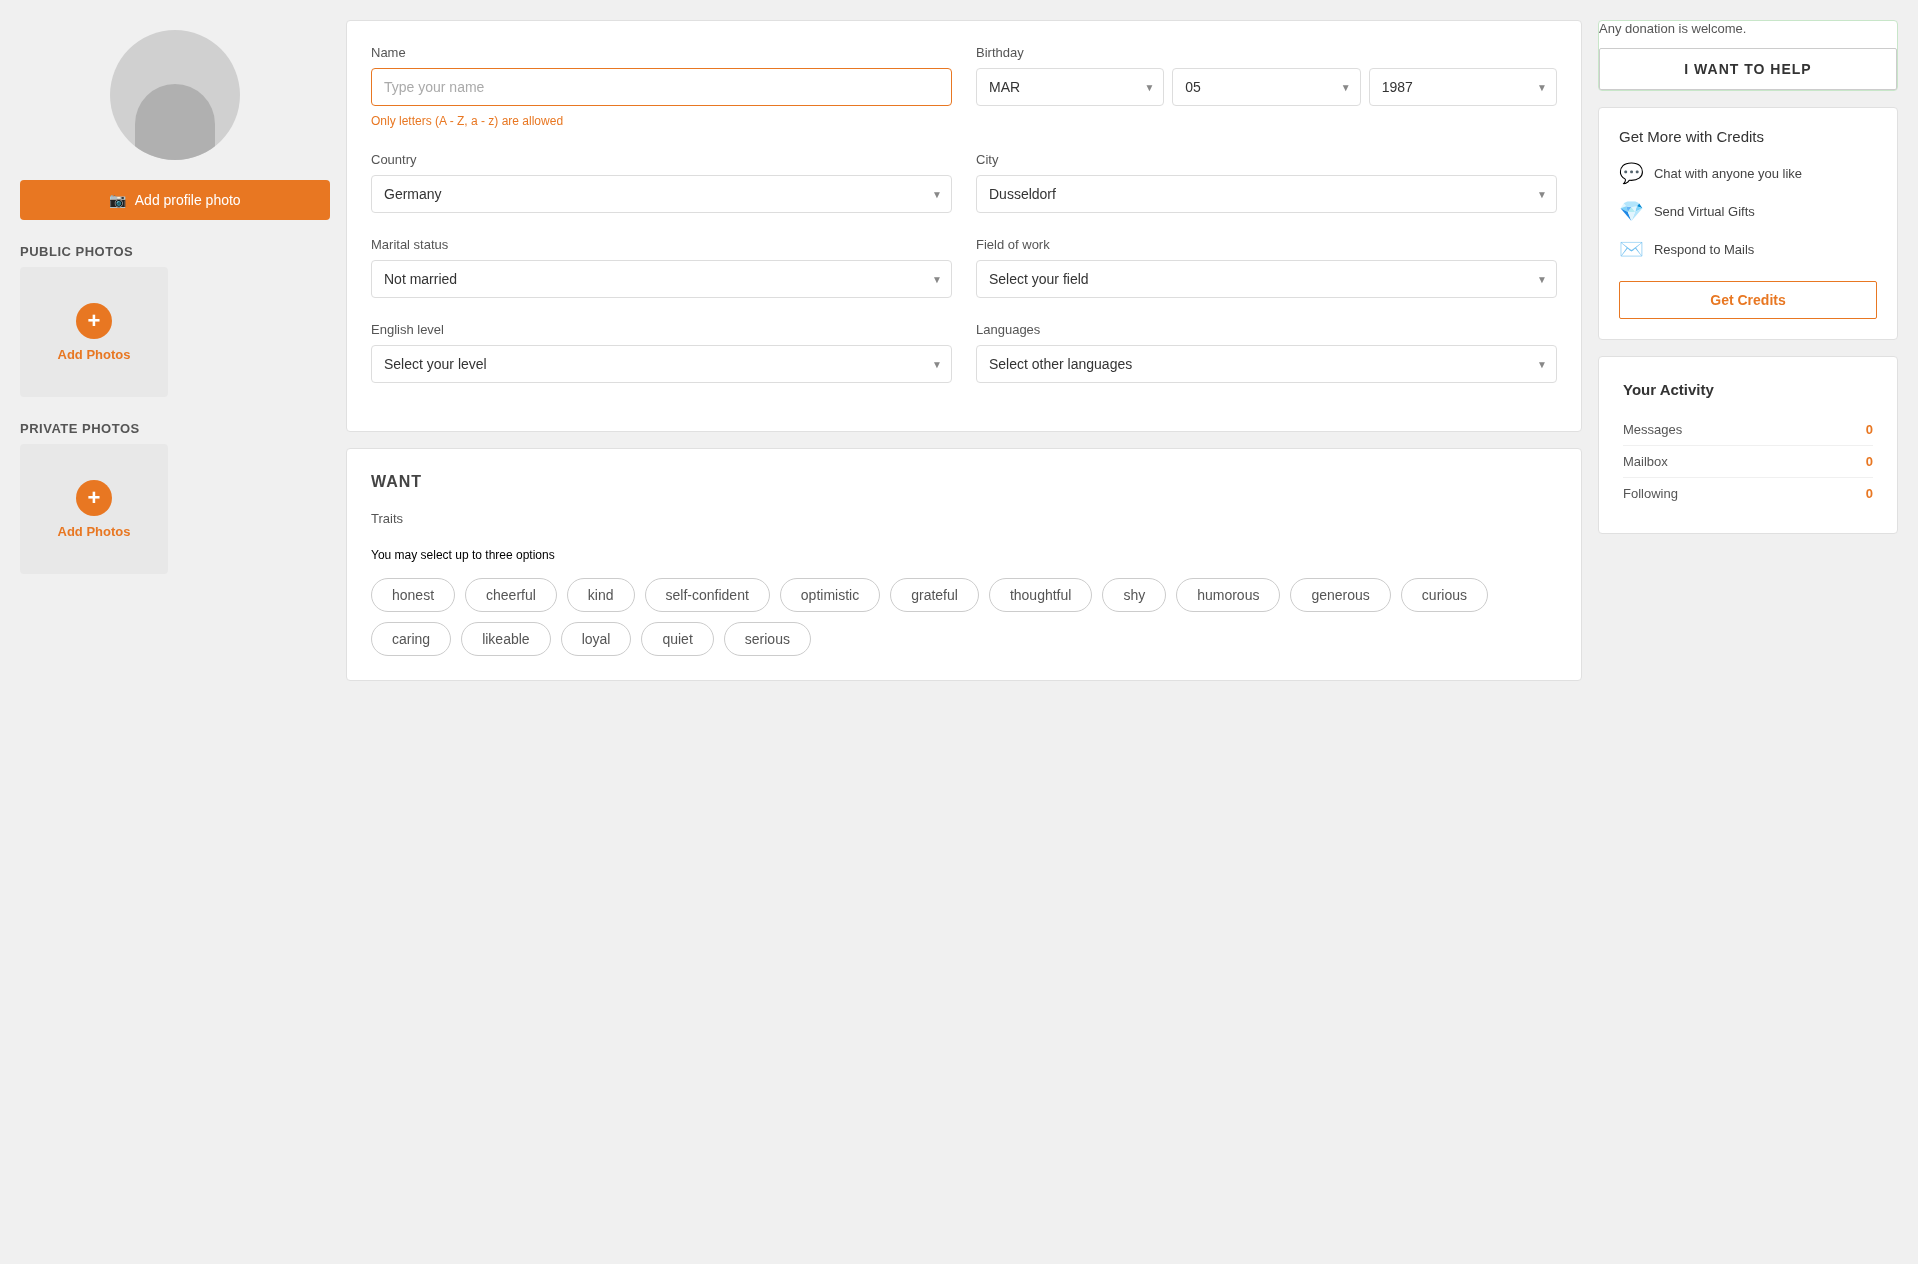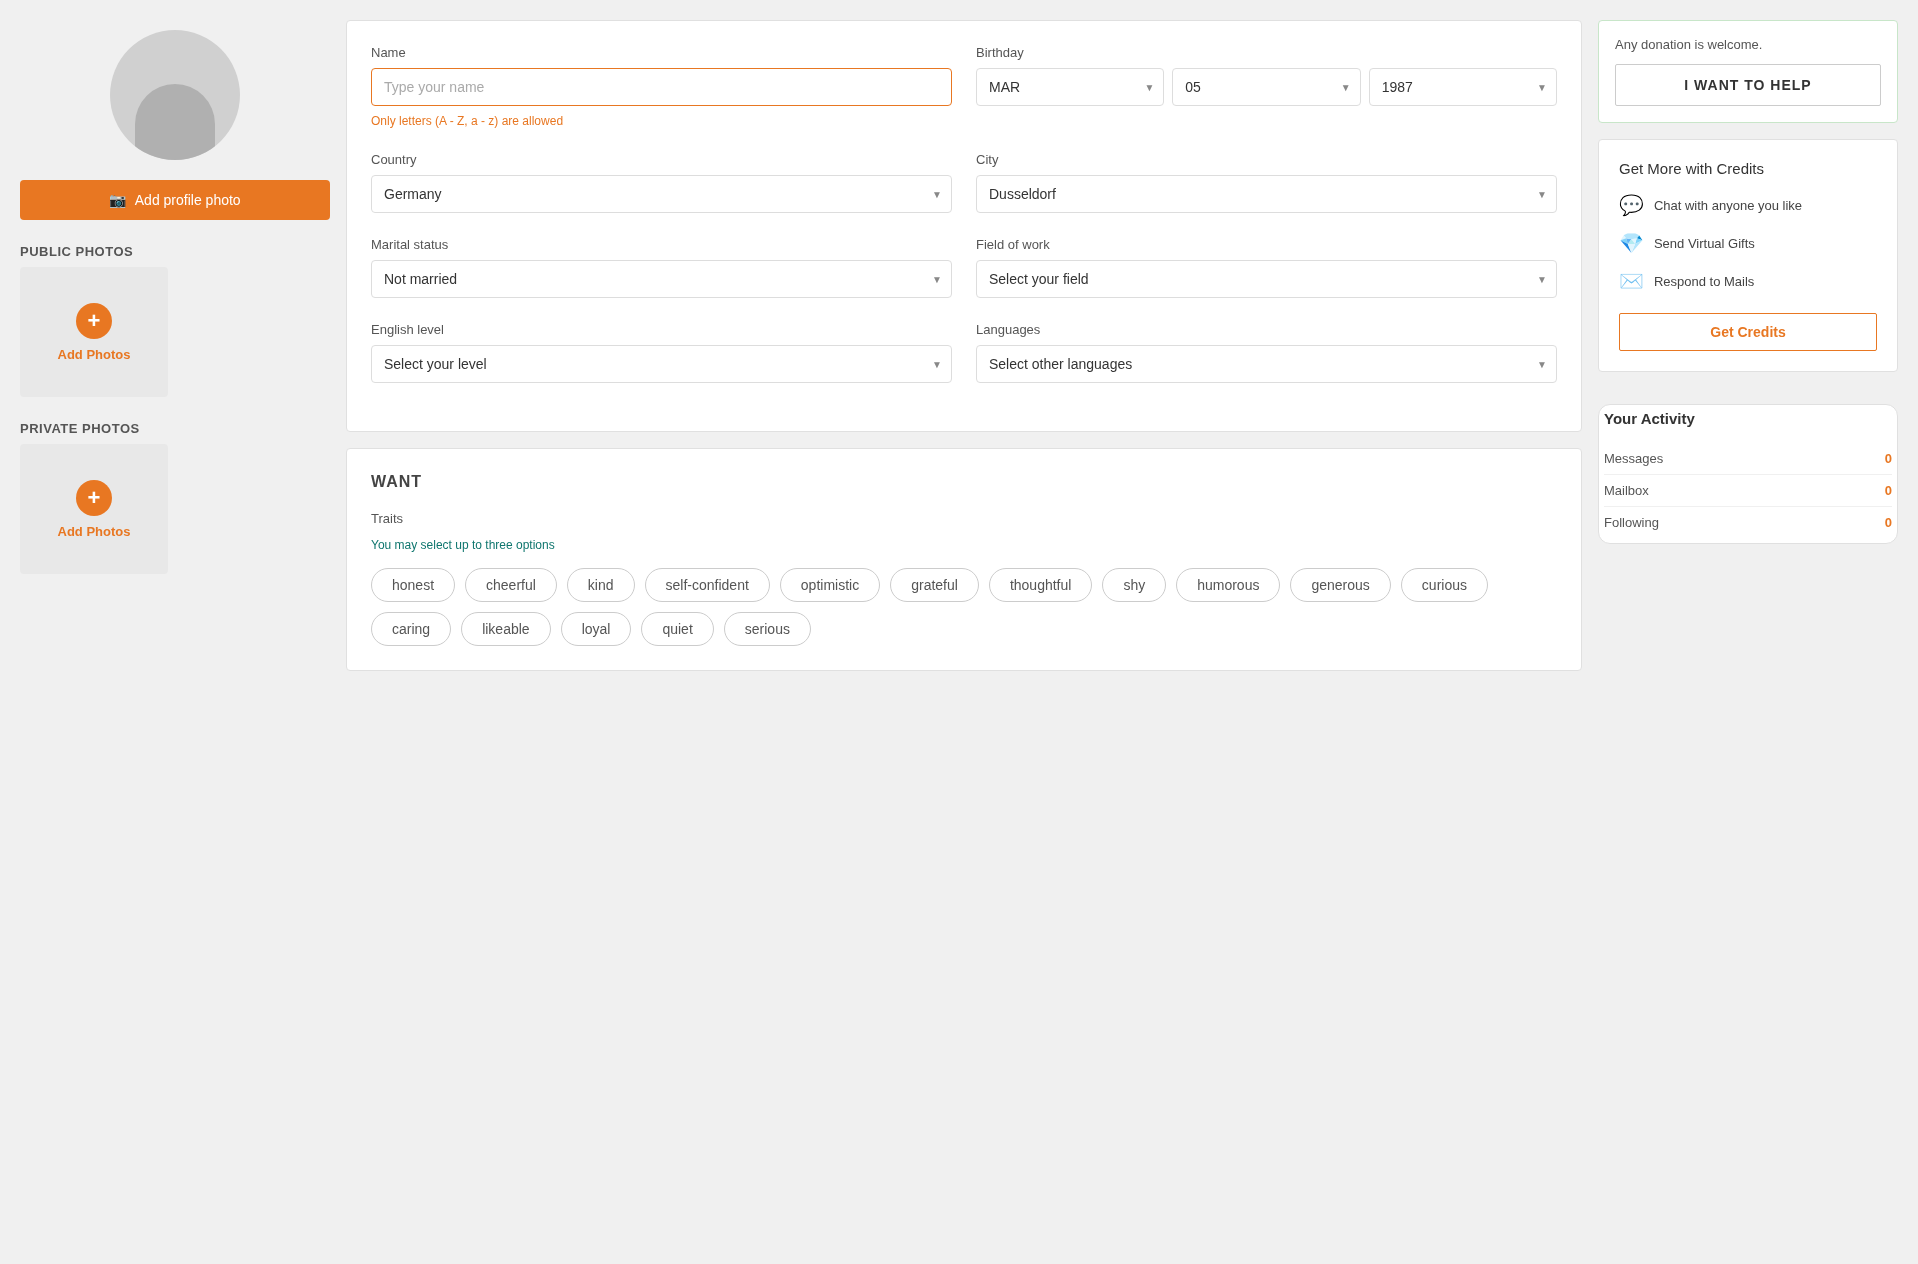--- a/index.html
+++ b/index.html
@@ -197,23 +197,23 @@
       width: 100%;
     }
     .full-select-wrapper .form-select {
       width: 100%;
     }
 
     
     .traits-section { margin-top: 8px; }
     .traits-subtitle {
       font-size: 12px;
-      color: #0f766e;
+      color: #000000;
       margin-bottom: 16px;
-      margin-top: 12px;
+      margin-top: 22px;
     }
     .traits-grid {
       display: flex;
       flex-wrap: wrap;
       gap: 10px;
     }
     .trait-pill {
       border: 1px solid #ccc;
       border-radius: 50px;
       padding: 8px 20px;
@@ -229,21 +229,21 @@
       width: 300px;
       flex-shrink: 0;
       display: flex;
       flex-direction: column;
       gap: 16px;
     }
     .donation-card {
       background: white;
       border: 1.5px solid #c8e6c9;
       border-radius: 4px;
-      padding: 16px;
+      padding: 0;
     }
     .donation-text {
       font-size: 13px;
       color: #555;
       margin-bottom: 12px;
     }
     .want-help-btn {
       border: 1px solid #ccc;
       background: white;
       width: 100%;
@@ -288,23 +288,22 @@
       font-size: 14px;
       color: #e87722;
       font-weight: bold;
       cursor: pointer;
       border-radius: 2px;
       margin-top: 6px;
     }
     .activity-card {
       background: white;
       border: 1px solid #e0e0e0;
-      border-radius: 12px;
-      padding: 5px;
-      margin-top: 16px;
+      border-radius: 4px;
+      padding: 24px;
     }
     .activity-title {
       font-size: 15px;
       font-weight: bold;
       color: #333;
       margin-bottom: 16px;
     }
     .activity-item {
       display: flex;
       justify-content: space-between;

